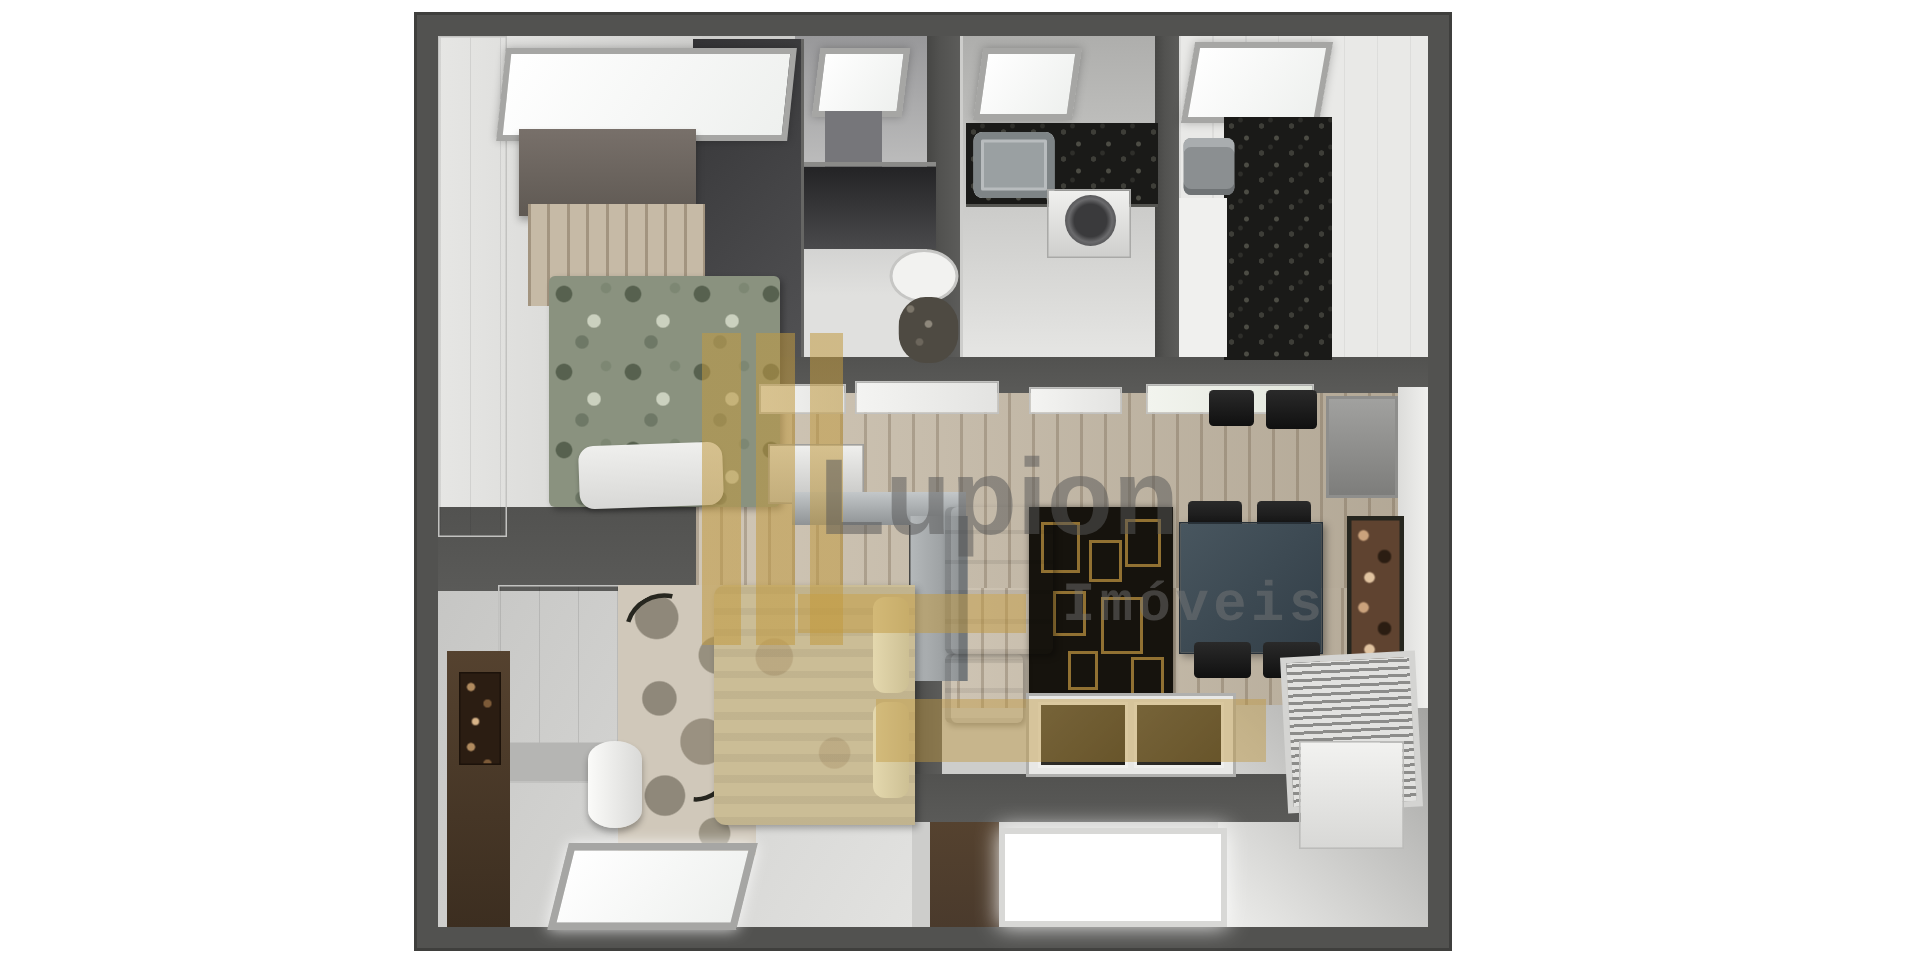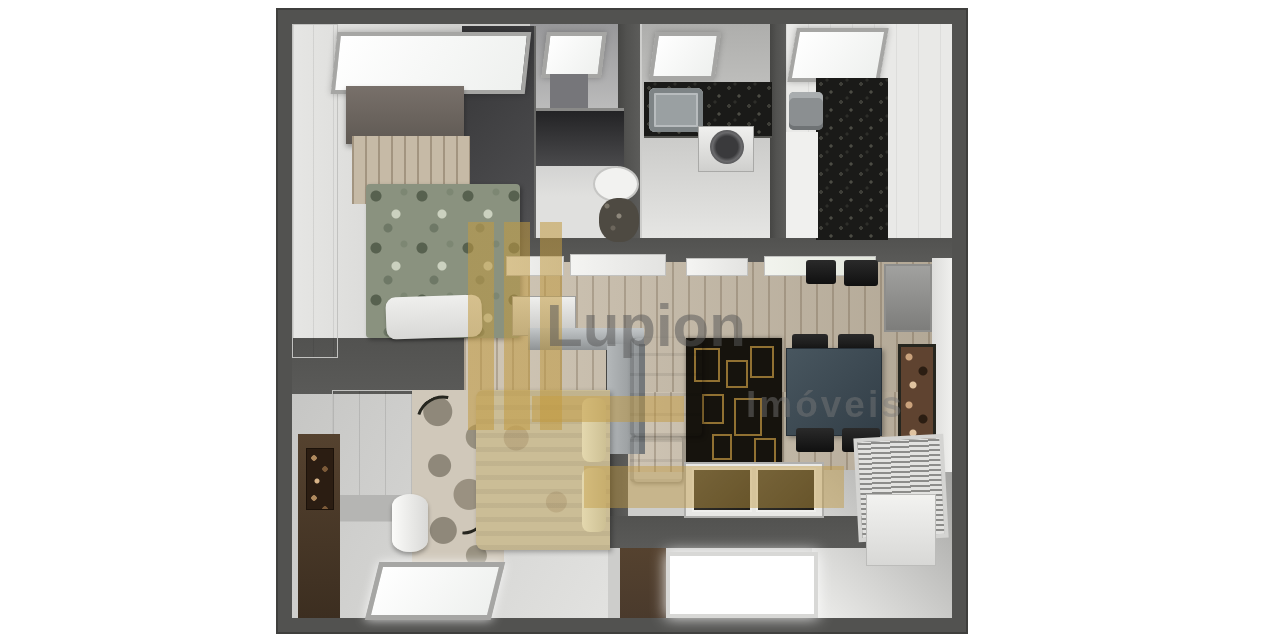--- a/index.html
+++ b/index.html
@@ -199,14 +199,14 @@
   <div class="abs" style="left:100px;top:470px;width:36px;height:58px;background:linear-gradient(90deg,#fbfbf9,#d9d9d7);
               border-radius:18px/12px;box-shadow:0 3px 4px rgba(0,0,0,.3);"></div>
   <div class="abs skylight" style="left:80px;top:538px;width:126px;height:58px;transform:skewX(-14deg);
               border-width:5px;box-shadow:0 0 10px rgba(255,255,255,.8);"></div>
 </div>
 
 <div class="abs gold-band" style="left:468px;top:222px;width:94px;height:208px;background:
             repeating-linear-gradient(90deg,rgba(193,154,64,.55) 0 26px,rgba(193,154,64,0) 26px 36px);"></div>
 <div class="abs gold-band" style="left:532px;top:396px;width:152px;height:26px;"></div>
 <div class="abs gold-band" style="left:584px;top:466px;width:260px;height:42px;background:rgba(193,154,64,.45);"></div>
-<div class="abs wm-text" style="left:546px;top:296px;font-size:60px;">Lupion</div>
-<div class="abs wm-sub" style="left:746px;top:386px;font-size:37px;">Imóveis</div>
+<div class="abs wm-text" style="left:546px;top:296px;font-size:72px;">Lupion</div>
+<div class="abs wm-sub" style="left:708px;top:386px;font-size:37px;font-family:Liberation Mono, monospace;">Imóveis</div>
 
 </body></html>

